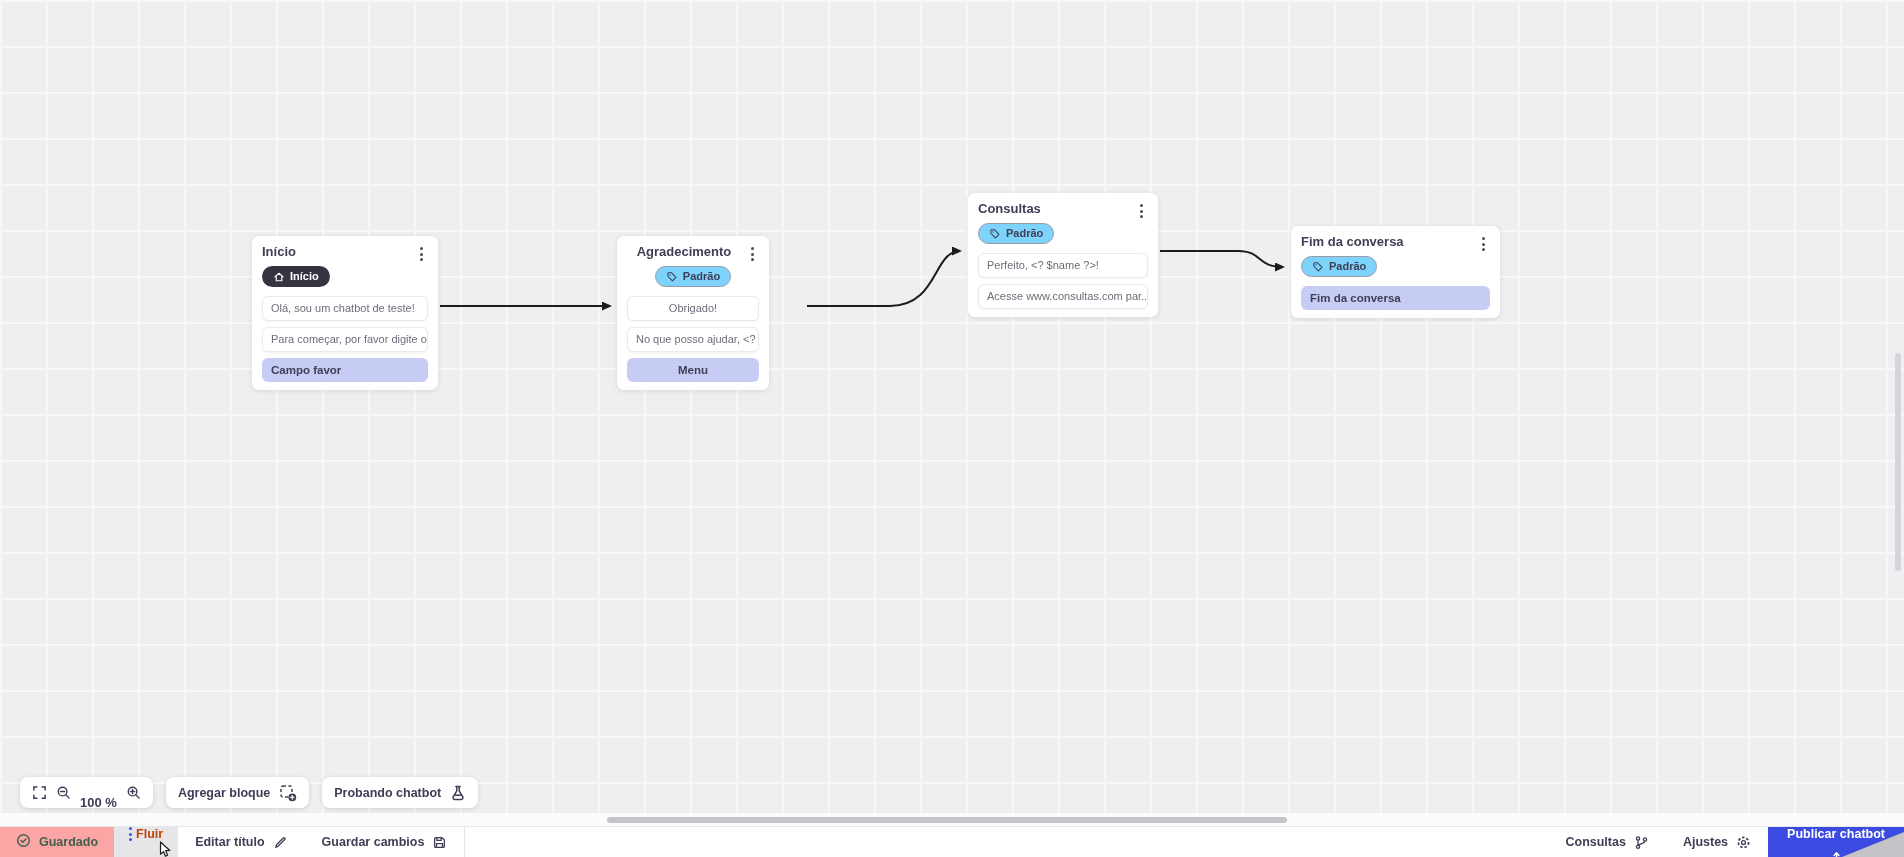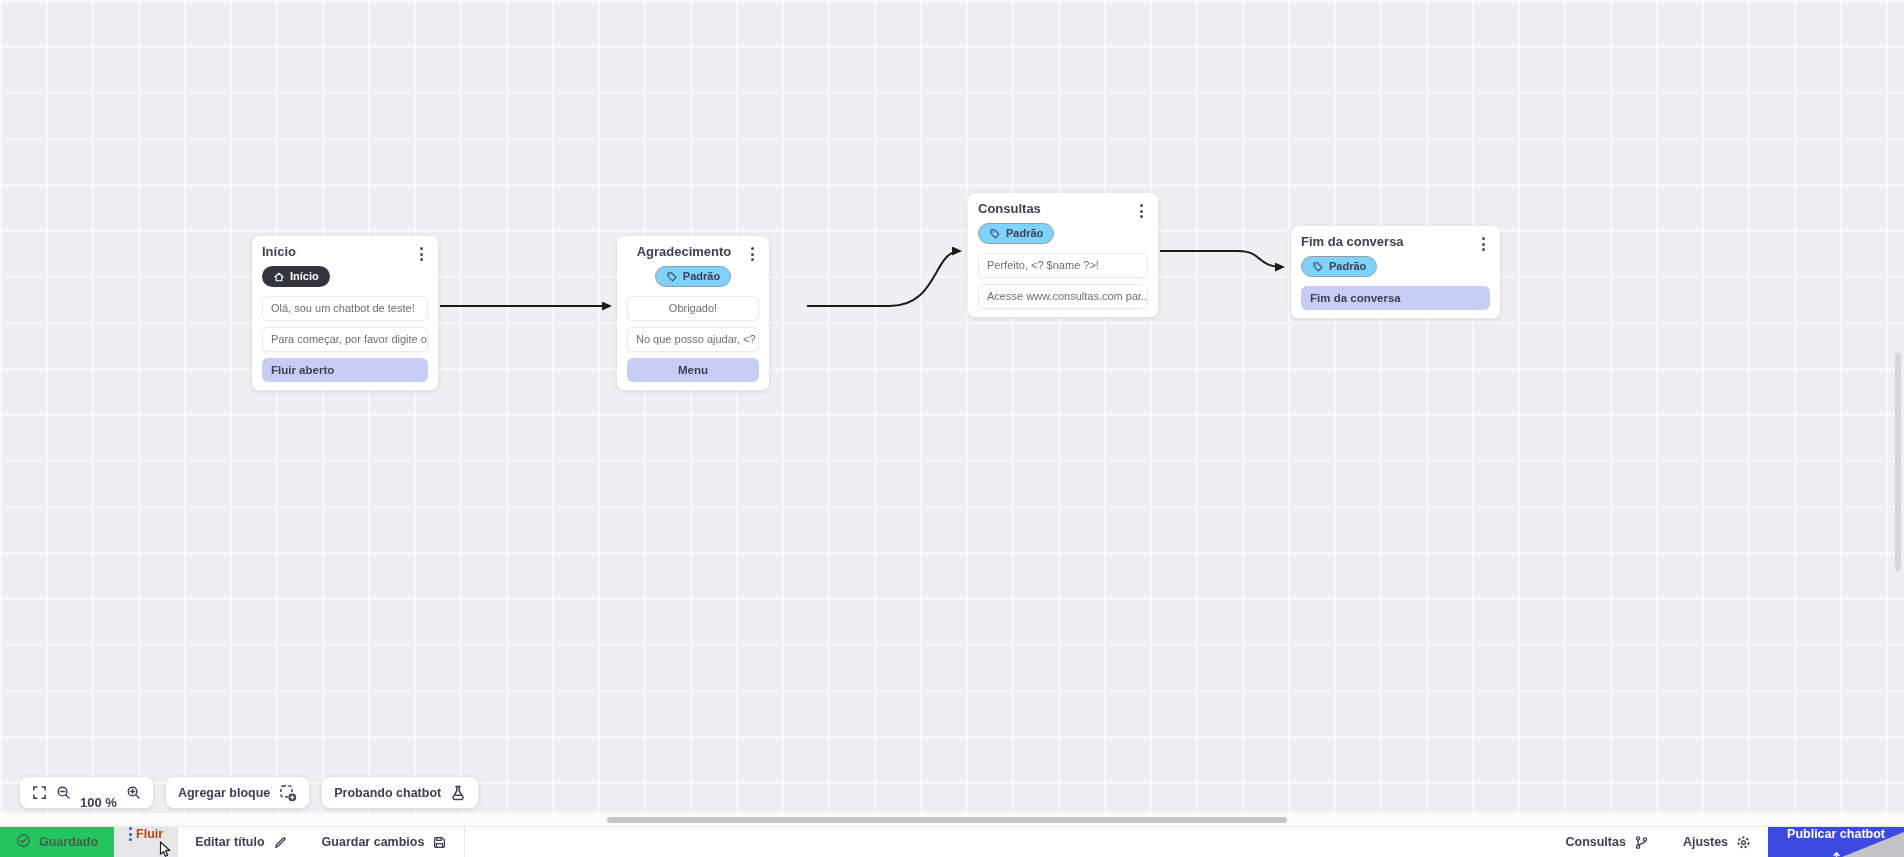--- a/index.html
+++ b/index.html
@@ -55,21 +55,21 @@
   #bottom-gutter{position:absolute;left:0;top:813px;width:1904px;height:13px;background:#fbfbfc;z-index:3;}
   #hscrollbar{position:absolute;left:607px;top:817px;width:680px;height:6px;border-radius:3px;
               background:#c5c4c9;z-index:4;}
   #vscrollbar{position:absolute;left:1895px;top:353px;width:6px;height:218px;border-radius:3px;
               background:#d6d5d9;z-index:4;}
 
   
   #statusbar{position:absolute;left:0;top:826px;width:1904px;height:31px;background:#fff;
              border-top:1px solid #e8e7ea;box-sizing:border-box;display:flex;align-items:stretch;
              z-index:5;font-size:12.5px;font-weight:700;color:#3e3e56;}
-  .sb-saved{background:#22c55e;color:#40604b;display:flex;align-items:center;gap:8px;padding:7px 16px;}
+  .sb-saved{background:#fca5a5;color:#40604b;display:flex;align-items:center;gap:8px;padding:7px 16px;}
   .sb-flow{background:#e6e5e8;color:#c2410c;display:flex;align-items:flex-start;gap:4px;padding:0 15px;cursor:pointer;}
   .sb-kebab{display:flex;flex-direction:column;gap:2.5px;align-items:center;cursor:grab;}
   .sb-kebab i{width:3px;height:3px;border-radius:50%;background:#3c4fe0;display:block;}
   .sb-item{display:flex;align-items:center;gap:8px;padding:0 17px;cursor:pointer;background:#fff;}
   .sb-item svg{display:block;color:#3e3e56;}
   .sb-divider{width:1px;background:#e6e5e8;margin:0;}
   .sb-spacer{flex:1;}
   .sb-publish{background:#3b4ae0;color:#fff;display:flex;align-items:center;gap:9px;
               padding:0 19px;cursor:pointer;border:none;font:inherit;font-weight:700;flex-direction:column;}
   .sb-publish svg{display:block;color:#fff;}
@@ -107,21 +107,21 @@
       <span>
         <svg width="12" height="12" viewBox="0 0 16 16">
             <path d="M2.5 7.8 L8 3 L13.5 7.8 M4.3 7.2 V13 H11.7 V7.2" fill="none" stroke="#fff" stroke-width="1.6" stroke-linecap="round" stroke-linejoin="round"></path>
           </svg>
       </span>
       <span>Início</span>
     </div>
     <div class="node-body">
       <div class="bubble">Olá, sou um chatbot de teste!</div>
       <div class="bubble">Para começar, por favor digite o ...</div>
-      <div class="block-purple">Fluir aberto</div>
+      <div class="block-purple">Campo favor</div>
     </div>
   </div>
 
   <div class="node" id="node-agradecimento">
     <div class="node-head">
       <div class="node-title">Agradecimento</div>
       <div class="kebab">
           <i></i>
           <i></i>
           <i></i>

